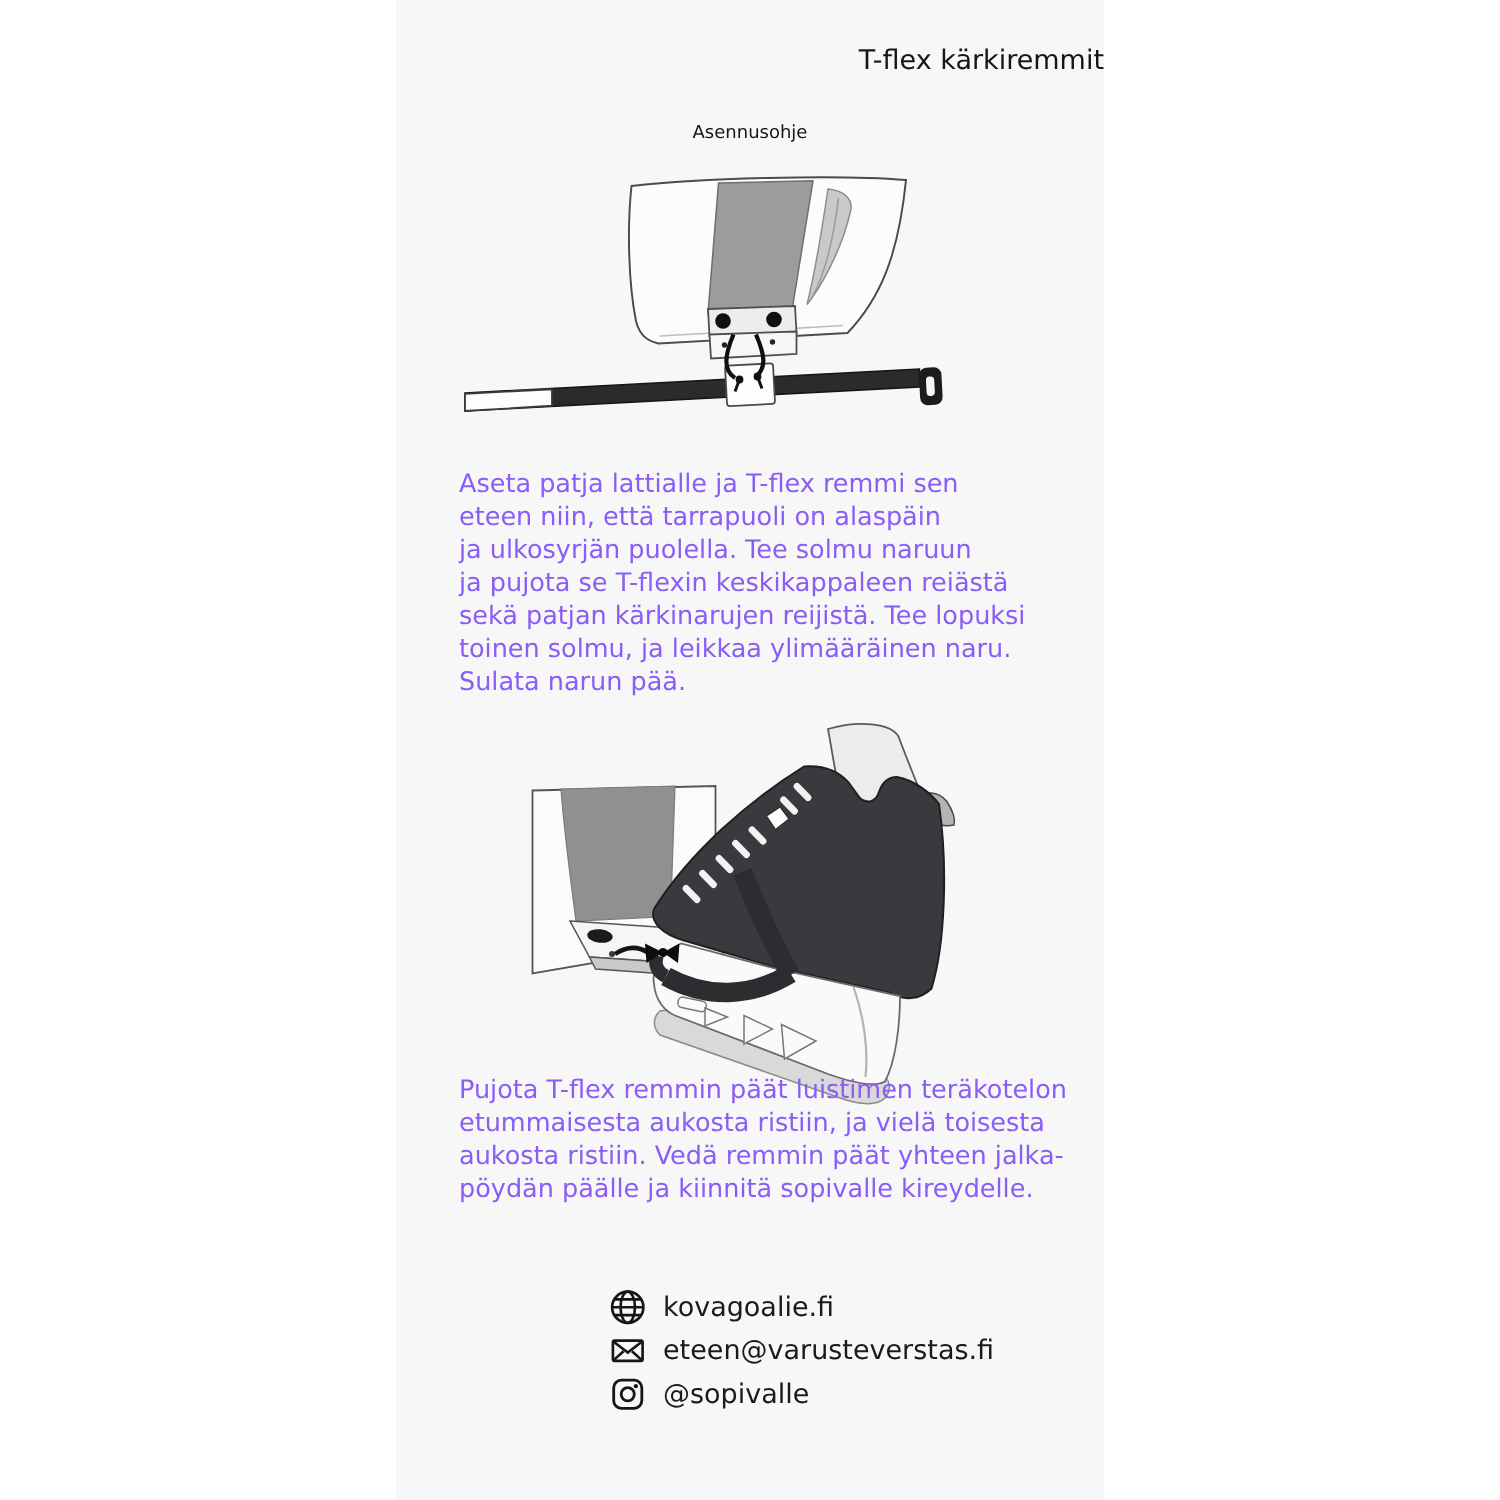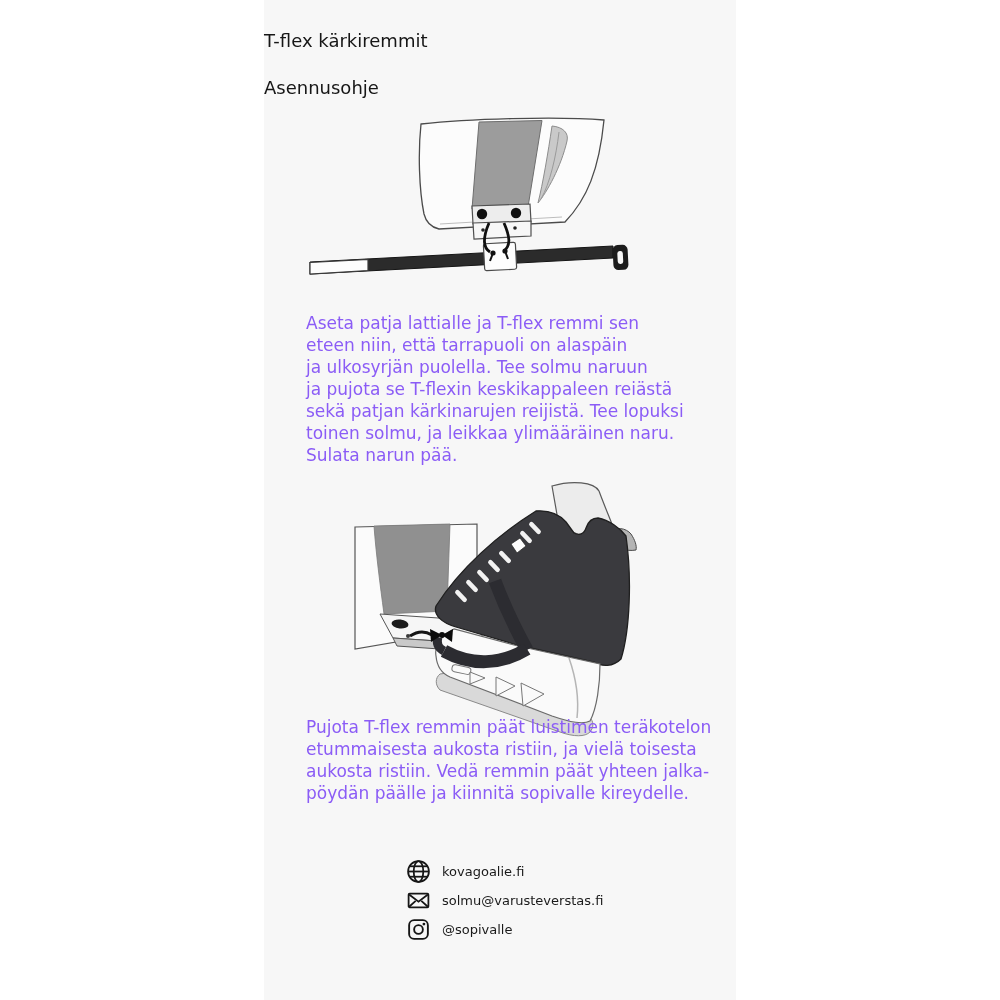--- a/index.html
+++ b/index.html
@@ -17,32 +17,32 @@
     width: 472px;
     height: 1000px;
     background: #f7f7f7;
     color: #1c1c1c;
   }
   .doc-title {
     position: absolute;
     top: 31px;
     left: 0;
     width: 100%;
-    text-align: left;
+    text-align: right;
     font-size: 18px;
     line-height: 20px;
     color: #161616;
   }
   .doc-subtitle {
     position: absolute;
     top: 78px;
     left: 0;
     width: 100%;
-    text-align: left;
-    font-size: 18px;
+    text-align: center;
+    font-size: 12px;
     line-height: 20px;
     color: #161616;
   }
   .illus1 { position: absolute; top: 95px;  left: 0; width: 472px; height: 210px; }
   .illus2 { position: absolute; top: 478px; left: 0; width: 472px; height: 265px; }
   .para {
     position: absolute;
     left: 42px;
     width: 408px;
     font-size: 17px;
@@ -63,21 +63,21 @@
     height: 24px;
     margin-bottom: 5px;
   }
   .contact-icon {
     width: 25px;
     height: 25px;
     margin-right: 11px;
     flex: 0 0 auto;
   }
   .contact-label {
-    font-size: 13px;
+    font-size: 18px;
     color: #1a1a1a;
     white-space: nowrap;
   }
 </style>
 </head>
 <body>
 
 <div class="sheet">
 
   <div class="doc-title">T-flex kärkiremmit</div>
@@ -193,21 +193,21 @@
       </svg>
       <span class="contact-label">kovagoalie.fi</span>
     </div>
 
     <div class="contact-row">
       <svg class="contact-icon" viewBox="0 0 24 24" fill="none" stroke="#161616" stroke-width="1.7">
         <rect x="2.5" y="5.5" width="19" height="13" rx="1"></rect>
         <path d="M3,6.2 L12,13.2 L21,6.2"></path>
         <path d="M3,18 L9.3,12.3 M21,18 L14.7,12.3"></path>
       </svg>
-      <span class="contact-label">solmu@varusteverstas.fi</span>
+      <span class="contact-label">eteen@varusteverstas.fi</span>
     </div>
 
 
     <div class="contact-row">
       <svg class="contact-icon" viewBox="0 0 24 24" fill="none" stroke="#161616" stroke-width="1.8">
         <rect x="3" y="3" width="18" height="18" rx="4.8"></rect>
         <circle cx="12" cy="12" r="4.2"></circle>
         <circle cx="17.2" cy="6.8" r="1.35" fill="#161616" stroke="none"></circle>
       </svg>
       <span class="contact-label">@sopivalle</span>

